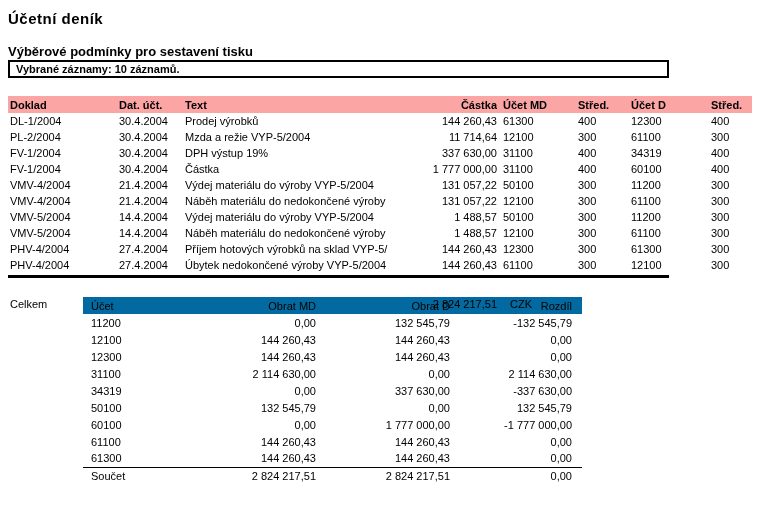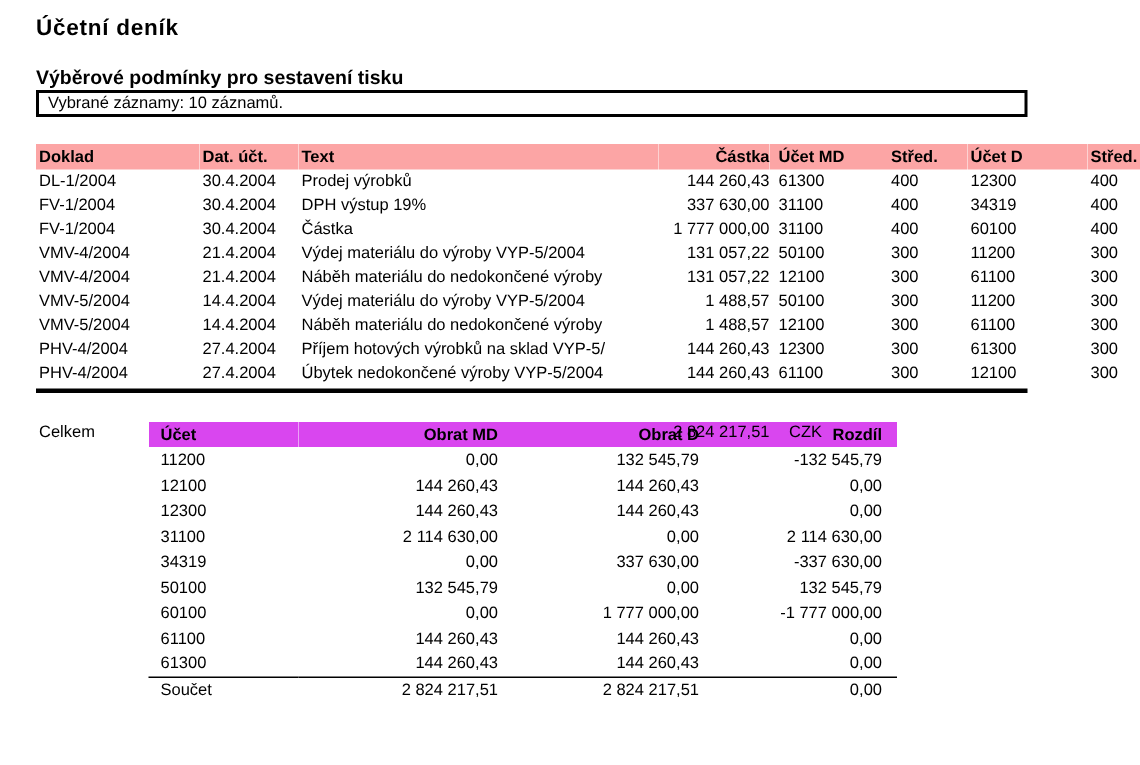--- a/index.html
+++ b/index.html
@@ -3,32 +3,32 @@
 <meta charset="utf-8">
 <style>
   * { margin:0; padding:0; box-sizing:border-box; }
   html,body { background:#ffffff; }
   body {
     width:760px; height:510px;
     font-family:"Liberation Sans","DejaVu Sans",sans-serif;
     color:#000;
     overflow:hidden;
   }
-  .page { position:relative; width:677px; height:510px; padding:8px;margin-left:16px; }
+  .page { position:relative; width:677px; height:510px; padding:8px; }
 
   .title   { font-size:15px; font-weight:bold; margin-top:2px; letter-spacing:0.5px; }
   .company { font-size:11px; font-weight:bold; margin-top:13px; }
   .cond-label { font-size:13px; font-weight:bold; margin-top:17px; }
   .cond-box {
     margin-top:1px;
     border:2px solid #000;
     height:18px;
     font-size:11px;
     padding:1px 6px 0 6px;
-    white-space:nowrap; overflow:hidden;
+    white-space:nowrap; overflow:hidden;font-weight:bold;
   }
 
   table { border-collapse:collapse; table-layout:fixed; font-size:11px; }
   th, td { font-weight:normal; text-align:left; white-space:nowrap; overflow:hidden; padding:0 0 0 2px; }
 
   
   .journal { width:744px; margin-top:18px; }
   .journal thead th { background:#fca5a5; font-weight:bold; height:17px; }
   .journal td { height:16px; }
   .journal th:nth-child(4), .journal td:nth-child(4) { text-align:right; padding:0; }
@@ -39,21 +39,21 @@
     position:relative; height:20px; margin-top:2px;
     border-top:3px solid #000; font-size:11px;
   }
   .celkem span { position:absolute; top:20px; }
   .celkem .lbl { left:2px; }
   .celkem .amt { left:0; width:489px; text-align:right; }
   .celkem .ccy { left:502px; }
 
   
   .summary { width:499px; margin:2px 0 0 75px; }
-  .summary thead th { background:#d946ef; font-weight:bold; height:17px; }
+  .summary thead th { background:#0369a1; font-weight:normal; height:17px; }
   .summary td { height:17px; }
   .summary th:nth-child(1), .summary td:nth-child(1) { padding-left:8px; }
   .summary th:nth-child(n+2), .summary td:nth-child(n+2) { text-align:right; padding:0; }
   .summary th:nth-child(4), .summary td:nth-child(4) { padding-right:10px; }
   .summary tfoot td { border-top:1px solid #000; }
 </style>
 </head>
 <body>
 
 <div class="page">
@@ -93,20 +93,30 @@
           <td>DL-1/2004</td>
           <td>30.4.2004</td>
           <td>Prodej výrobků</td>
           <td>144 260,43</td>
           <td>61300</td>
           <td>400</td>
           <td>12300</td>
           <td>400</td>
         </tr>
         <tr>
+          <td>PL-2/2004</td>
+          <td>30.4.2004</td>
+          <td>Mzda a režie VYP-5/2004</td>
+          <td>11 714,64</td>
+          <td>12100</td>
+          <td>300</td>
+          <td>61100</td>
+          <td>300</td>
+        </tr>
+        <tr>
           <td>FV-1/2004</td>
           <td>30.4.2004</td>
           <td>DPH výstup 19%</td>
           <td>337 630,00</td>
           <td>31100</td>
           <td>400</td>
           <td>34319</td>
           <td>400</td>
         </tr>
         <tr>

